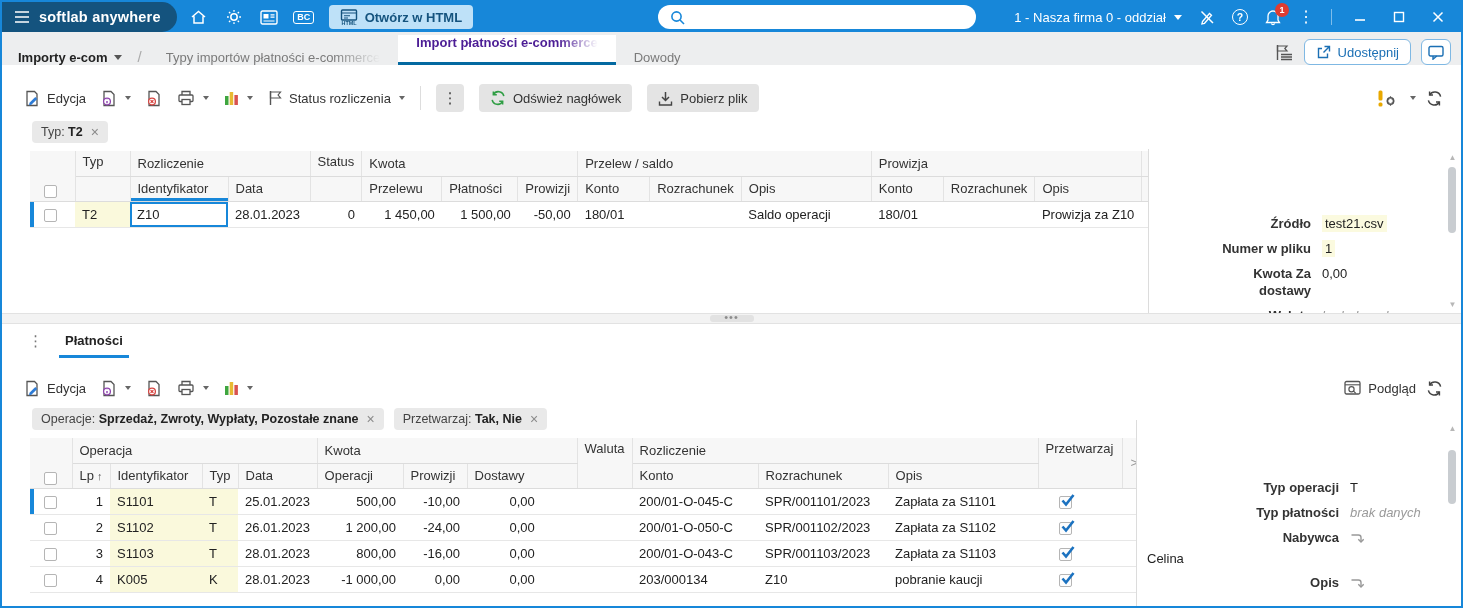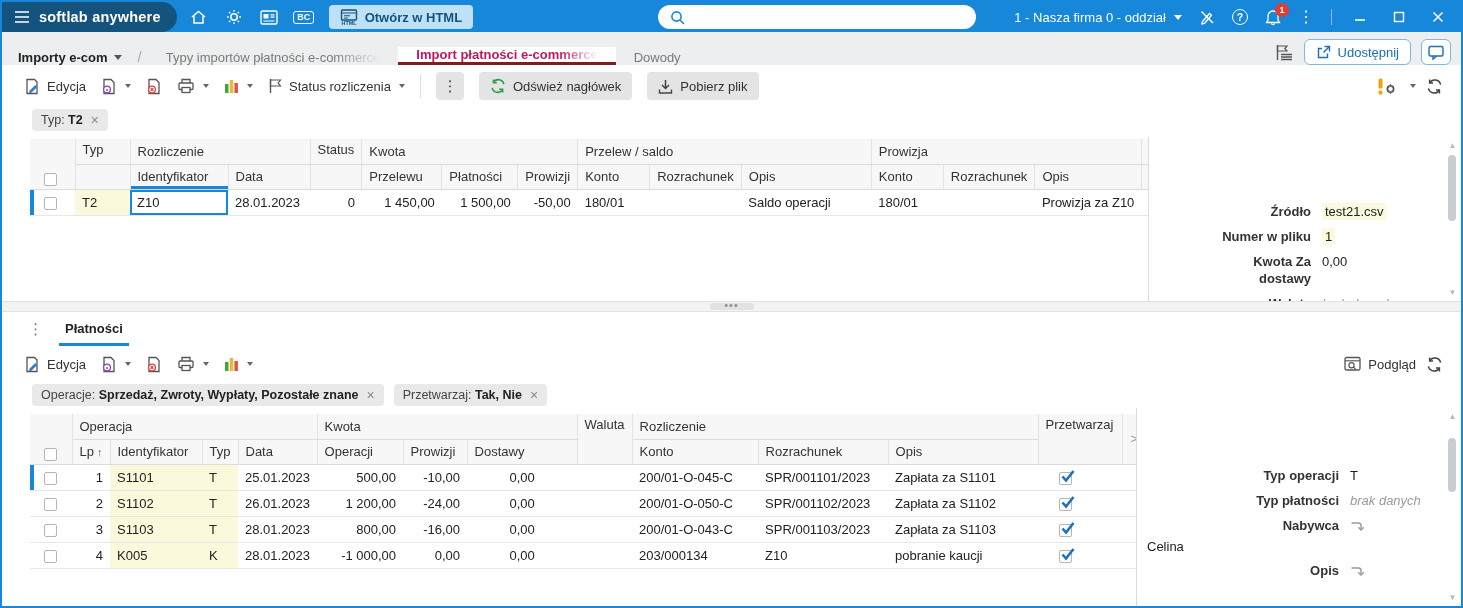--- a/index.html
+++ b/index.html
@@ -25,28 +25,28 @@
   .help-circ { width:16px; height:16px; border:1.4px solid #fff; border-radius:50%; display:flex; align-items:center; justify-content:center; font-size:10.5px; font-weight:bold; cursor:pointer; }
   .wc { display:flex; align-items:center; justify-content:center; width:22px; height:22px; cursor:pointer; }
 
   
   .tabbar { height:33px; background:#EDEEEF; display:flex; align-items:flex-end; font-size:13px; }
   .menu-label { display:flex; align-items:center; gap:6px; padding:0 10px 0 16px; font-weight:bold; color:#222; cursor:pointer; }
   .chv-g { width:0; height:0; border-left:4px solid transparent; border-right:4px solid transparent; border-top:5px solid #555; }
   .slash { display:flex; align-items:center; color:#aaa; padding:0 6px; font-size:15px; }
   .tab { display:flex; align-items:center; padding:0 18px; color:#7a7a7a; cursor:pointer; white-space:nowrap; }
   .tab .fade { max-width:218px; overflow:hidden; -webkit-mask-image:linear-gradient(90deg,#000 78%,transparent 100%); mask-image:linear-gradient(90deg,#000 78%,transparent 100%); }
-  .tab.active { background:#fff; color:#be185d; font-weight:bold; border-bottom:3px solid #7f1d1d; padding-bottom:0; }
+  .tab.active { background:#fff; color:#4c1d95; font-weight:bold; border-bottom:3px solid #0369a1; padding-bottom:12px; }
   .tab.active .fade { max-width:198px; }
   .tabbar-right { margin-left:auto; display:flex; align-items:center; gap:10px; padding-right:10px; }
   .btn-blue-outline { display:flex; align-items:center; gap:7px; border:1px solid #7FB8E3; color:#1B6FB4; background:#fff; border-radius:6px; height:26px; padding:0 11px; font-size:13px; cursor:pointer; }
   .btn-blue-sq { width:30px; justify-content:center; padding:0; }
 
   
-  .toolbar { display:flex; align-items:center; gap:15px; height:42px; padding:0 18px 0 22px; background:#fff; font-size:13px; color:#333; }
+  .toolbar { display:flex; align-items:center; gap:15px; height:42px; padding:0 18px 0 22px; background:#fff; font-size:13px; color:#333;margin-top:12px; }
   .titem { display:flex; align-items:center; gap:6px; cursor:pointer; }
   .chv-s { width:0; height:0; border-left:3.5px solid transparent; border-right:3.5px solid transparent; border-top:4.5px solid #666; margin-left:2px; }
   .tsep { width:1px; height:24px; background:#ddd; }
   .gbtn { display:flex; align-items:center; gap:7px; background:#E4E4E4; border-radius:4px; height:28px; padding:0 11px; cursor:pointer; }
   .gbtn.sq { width:28px; justify-content:center; padding:0; color:#444; font-size:15px; }
   .tright { margin-left:auto; display:flex; align-items:center; gap:10px; }
 
   
   .chiprow { display:flex; gap:10px; padding:2px 0 8px 30px; background:#fff; }
   .chip { display:flex; align-items:center; gap:8px; background:#E9E9E9; border-radius:4px; padding:4px 9px; font-size:12.5px; color:#444; cursor:default; }

